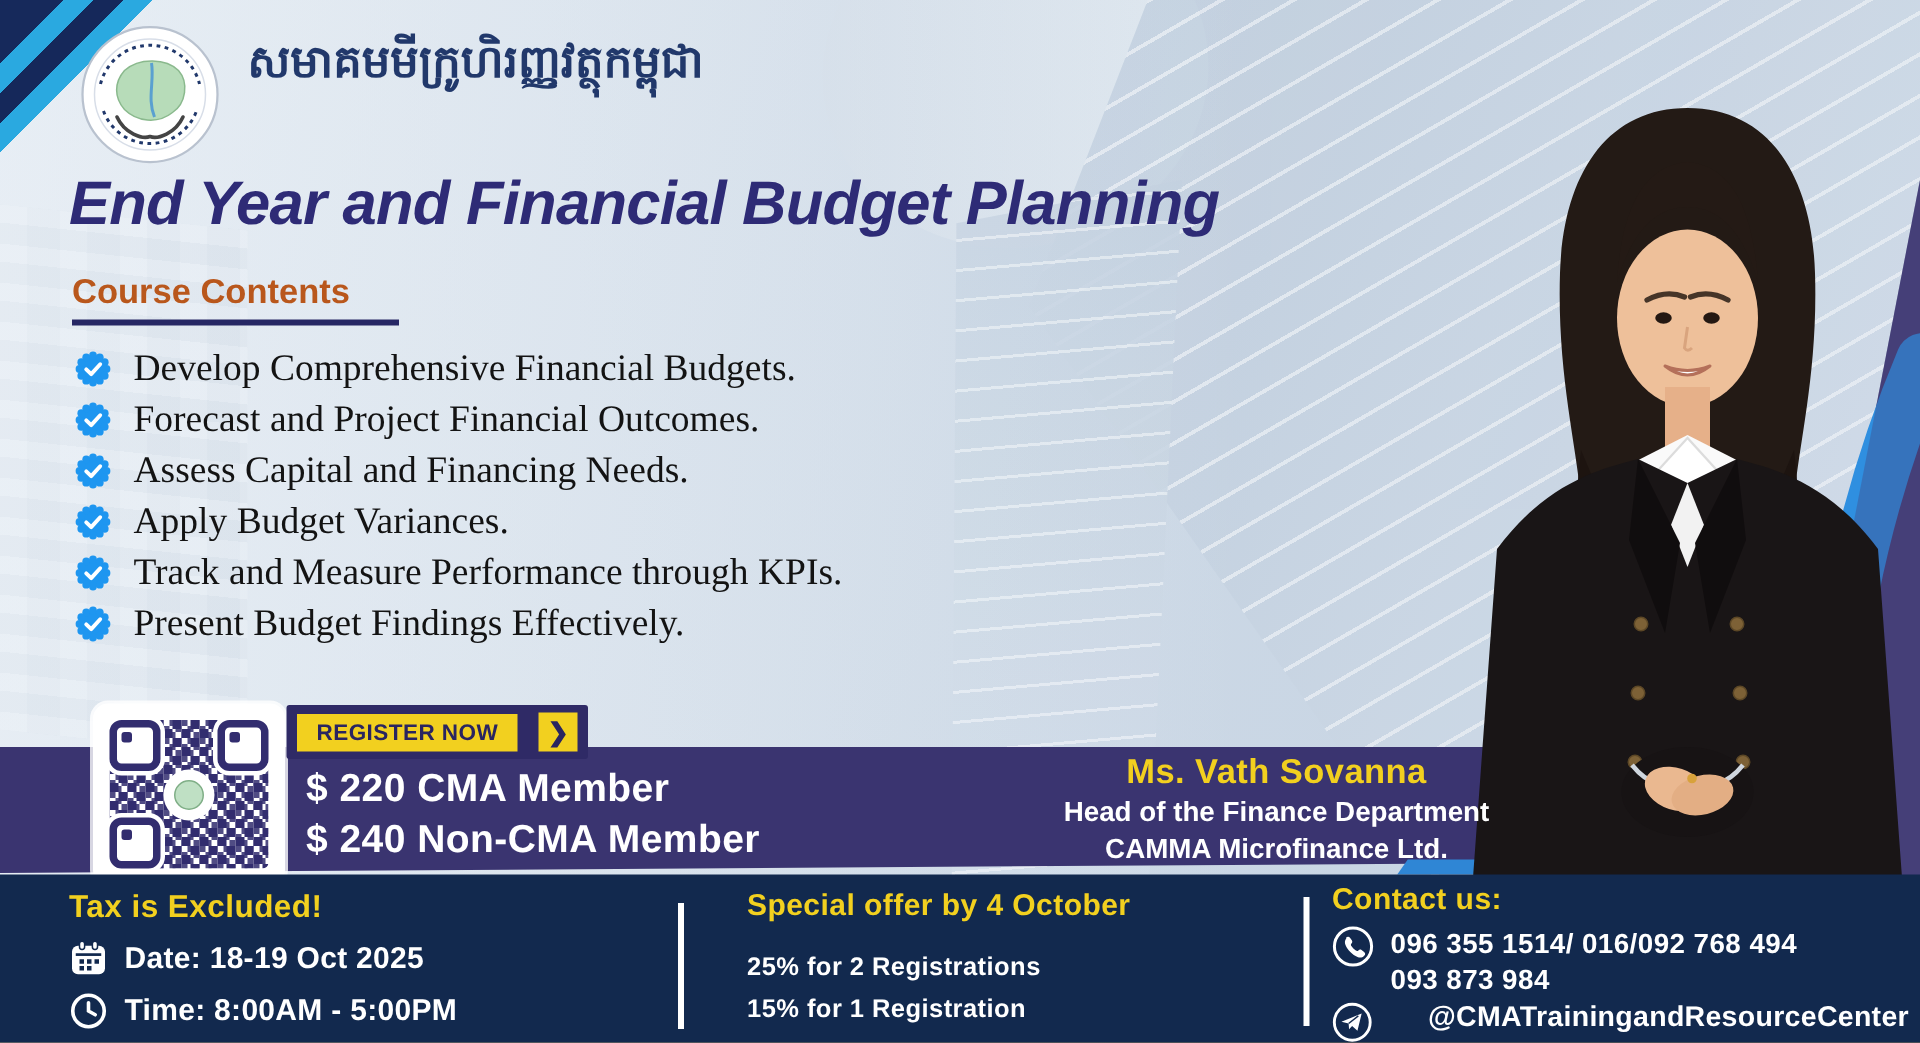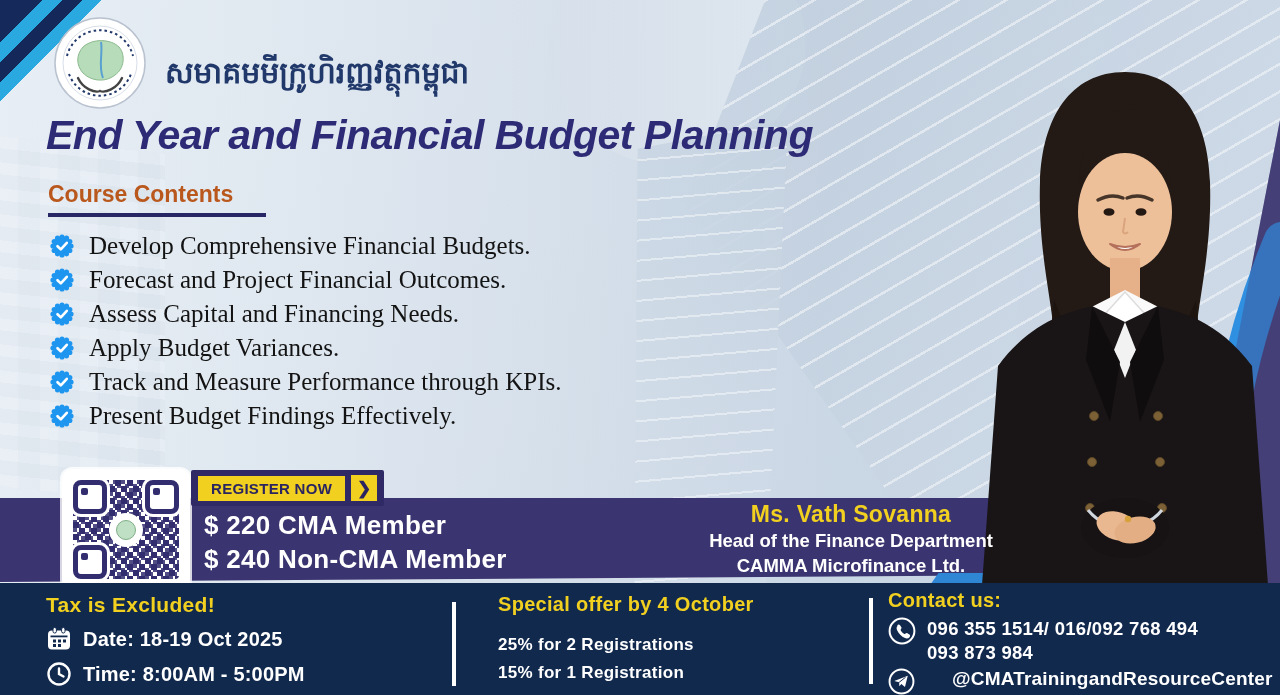--- a/index.html
+++ b/index.html
@@ -24,21 +24,21 @@
     background:
       repeating-linear-gradient(rgba(255,255,255,.22) 0 12px,rgba(110,132,158,.14) 12px 26px),
       repeating-linear-gradient(90deg,rgba(255,255,255,.18) 0 18px,rgba(110,132,158,.12) 18px 40px);
     opacity:.55;}
   .haze{position:absolute;inset:0;background:linear-gradient(90deg,rgba(238,243,248,.6),rgba(238,243,248,.2) 45%,rgba(238,243,248,0) 65%);}
   
   .corner-stripes{position:absolute;left:0;top:0;width:175px;height:175px;z-index:2;
     background:linear-gradient(135deg,#16295b 0 30px,#2aa9e0 30px 44px,#15285a 44px 58px,#2aa9e0 58px 72px,rgba(0,0,0,0) 72px);}
   
   .logo{position:absolute;left:53px;top:16px;width:94px;height:94px;z-index:3;}
-  .brand-kh{position:absolute;left:165px;top:22px;z-index:3;font-size:30px;font-weight:800;color:#21386b;margin-top:32px;}
+  .brand-kh{position:absolute;left:165px;top:22px;z-index:3;font-size:30px;font-weight:800;color:#21386b;}
   .brand-en{position:absolute;left:166px;top:60px;z-index:3;font-size:21px;font-weight:700;color:#233a6d;}
   
   .title{position:absolute;left:46px;top:112px;z-index:6;font-size:41px;font-weight:800;color:#2e2b76;letter-spacing:-.5px;}
   .course-heading{position:absolute;left:48px;top:181px;z-index:6;font-size:23px;font-weight:800;color:#b9571c;}
   .heading-underline{position:absolute;left:48px;top:213px;width:218px;height:4px;background:#262764;z-index:6;}
   .bullets{position:absolute;left:50px;top:229px;z-index:6;list-style:none;margin:0;padding:0;}
   .bullets li{display:flex;align-items:center;gap:15px;height:34px;}
   .bullets .txt{font-family:"Liberation Serif","DejaVu Serif",serif;font-size:25px;color:#131313;}
   .badge{width:24px;height:24px;flex:0 0 24px;}
   
@@ -57,21 +57,21 @@
       conic-gradient(rgba(0,0,0,0) 25%,rgba(50,45,111,.85) 0 50%,rgba(0,0,0,0) 0 75%,rgba(50,45,111,.85) 0);
     background-size:12px 12px,8px 8px;}
   .finder{position:absolute;width:24px;height:24px;border:5.5px solid #322d6f;border-radius:8px;background:#fff;
     box-shadow:0 0 0 3px #fff;}
   .finder::after{content:"";position:absolute;left:3px;top:3px;width:7px;height:7px;background:#322d6f;border-radius:2px;}
   .f-tl{left:11px;top:11px;}.f-tr{right:11px;top:11px;}.f-bl{left:11px;bottom:11px;}
   .qr-logo{position:absolute;left:50px;top:47px;width:28px;height:28px;border-radius:50%;background:#fff;box-shadow:0 0 0 3px #fff;}
   .qr-logo::after{content:"";position:absolute;left:4px;top:4px;width:20px;height:20px;border-radius:50%;
     background:#bfe0c4;border:1px solid #7fae86;box-sizing:border-box;}
   .register-tab{position:absolute;left:191px;top:470px;height:36px;background:#2f2a66;display:flex;align-items:center;
-    gap:6px;padding:0 7px;z-index:6;border-radius:2px;}
+    gap:14px;padding:0 7px;z-index:6;border-radius:2px;}
   .register-btn{background:#f2d01f;color:#2a2560;font-size:15px;font-weight:800;padding:4px 13px;letter-spacing:.3px;
     border:none;cursor:pointer;font-family:"Liberation Sans",sans-serif;}
   .register-chevron{background:#f2d01f;width:26px;height:26px;display:flex;align-items:center;justify-content:center;
     color:#2a2560;font-weight:800;font-size:17px;cursor:pointer;}
   .prices{position:absolute;left:204px;top:508px;z-index:6;color:#fff;font-weight:800;font-size:26px;line-height:34px;letter-spacing:.3px;}
   
   .speaker{position:absolute;left:695px;top:501px;width:312px;text-align:center;z-index:6;}
   .speaker-name{color:#f2d01f;font-size:23px;font-weight:800;letter-spacing:.3px;}
   .speaker-role,.speaker-company{color:#fff;font-size:18.5px;font-weight:700;line-height:25px;}
   

